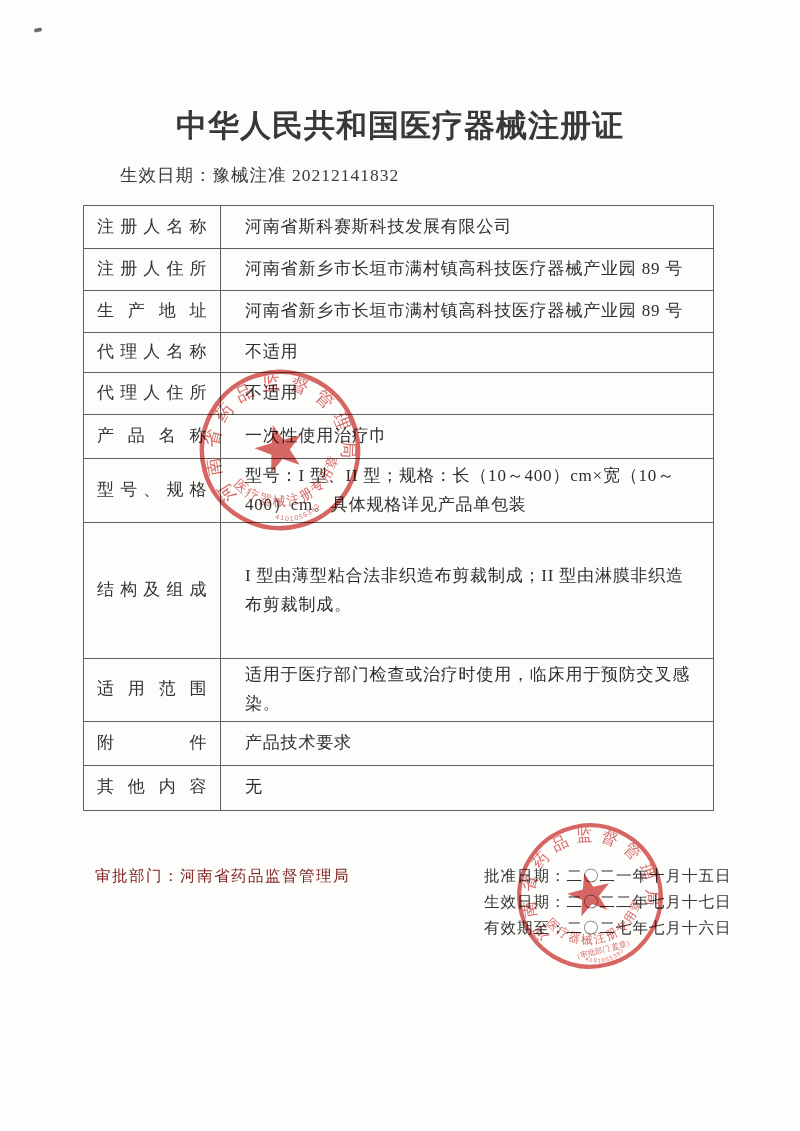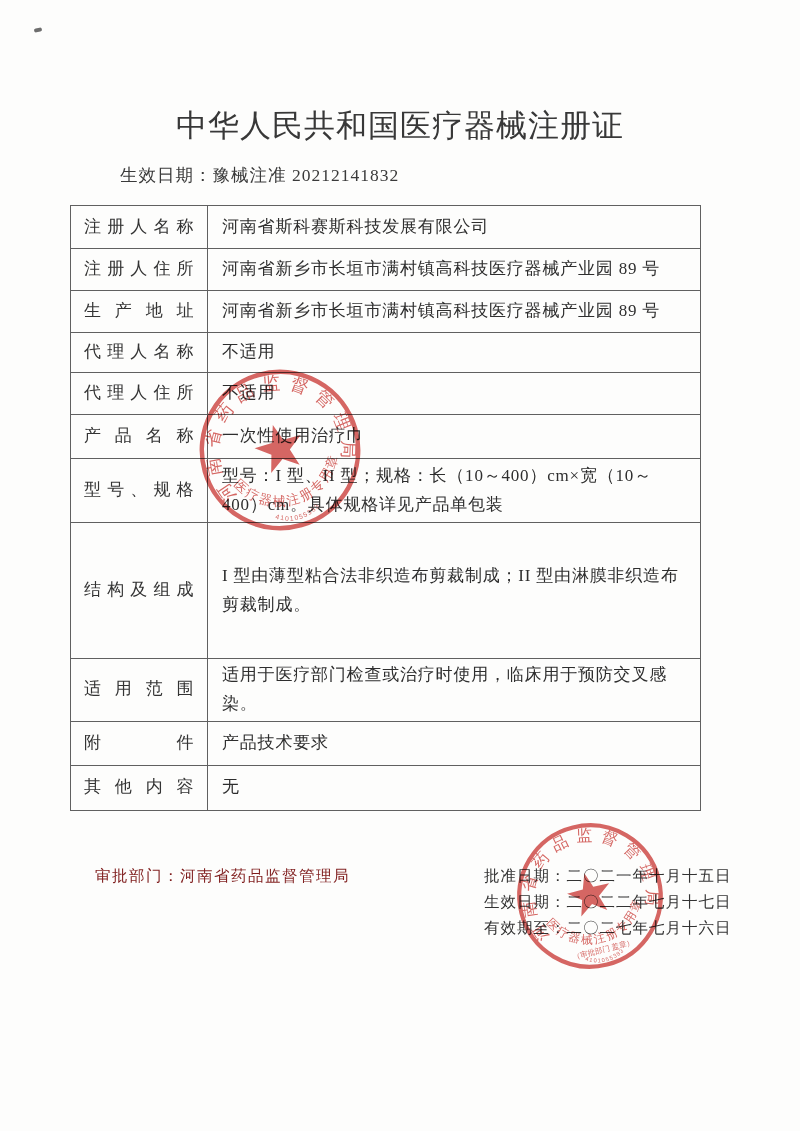--- a/index.html
+++ b/index.html
@@ -13,43 +13,43 @@
     color:#2f2f2f;
   }
   .staple{
     position:absolute;left:34px;top:28px;width:8px;height:4px;
     background:#4a4a4a;border-radius:2px;transform:rotate(-12deg);opacity:.8;
   }
   .doc-title{
     position:absolute;left:0;top:105px;width:100%;
     text-align:center;
     font-family:"Liberation Sans","DejaVu Sans",sans-serif;
-    font-weight:normal;font-size:31px;letter-spacing:1px;color:#383838;
+    font-weight:bold;font-size:31px;letter-spacing:1px;color:#383838;
   }
   .reg-line{
     position:absolute;left:120px;top:163px;
     font-size:17.5px;letter-spacing:1px;color:#3a3a3a;
   }
   table.cert{
-    position:absolute;left:70px;top:205px;
+    position:absolute;left:83px;top:205px;
     width:631px;border-collapse:collapse;table-layout:fixed;
   }
   table.cert td{
     border:1px solid #606060;
     font-size:17px;line-height:1.7;
     vertical-align:middle;
   }
   td.lbl{
     width:110px;
     padding:0 13px;
     text-align:justify;text-align-last:justify;
     letter-spacing:.5px;color:#333;
   }
   td.val{
-    padding:2px 14px 2px 14px;
+    padding:2px 14px 2px 24px;
     letter-spacing:.8px;color:#2e2e2e;
   }
   tr.r0{height:43px}tr.r1{height:42px}tr.r2{height:42px}tr.r3{height:40px}
   tr.r4{height:42px}tr.r5{height:44px}tr.r6{height:64px}tr.r7{height:136px}
   tr.r8{height:40px}tr.r9{height:44px}tr.r10{height:45px}tr.r11{height:41px}
   .approval{
     position:absolute;left:95px;top:866px;
     font-size:15.5px;letter-spacing:1.5px;color:#7f1d1d;
   }
   .dates{

